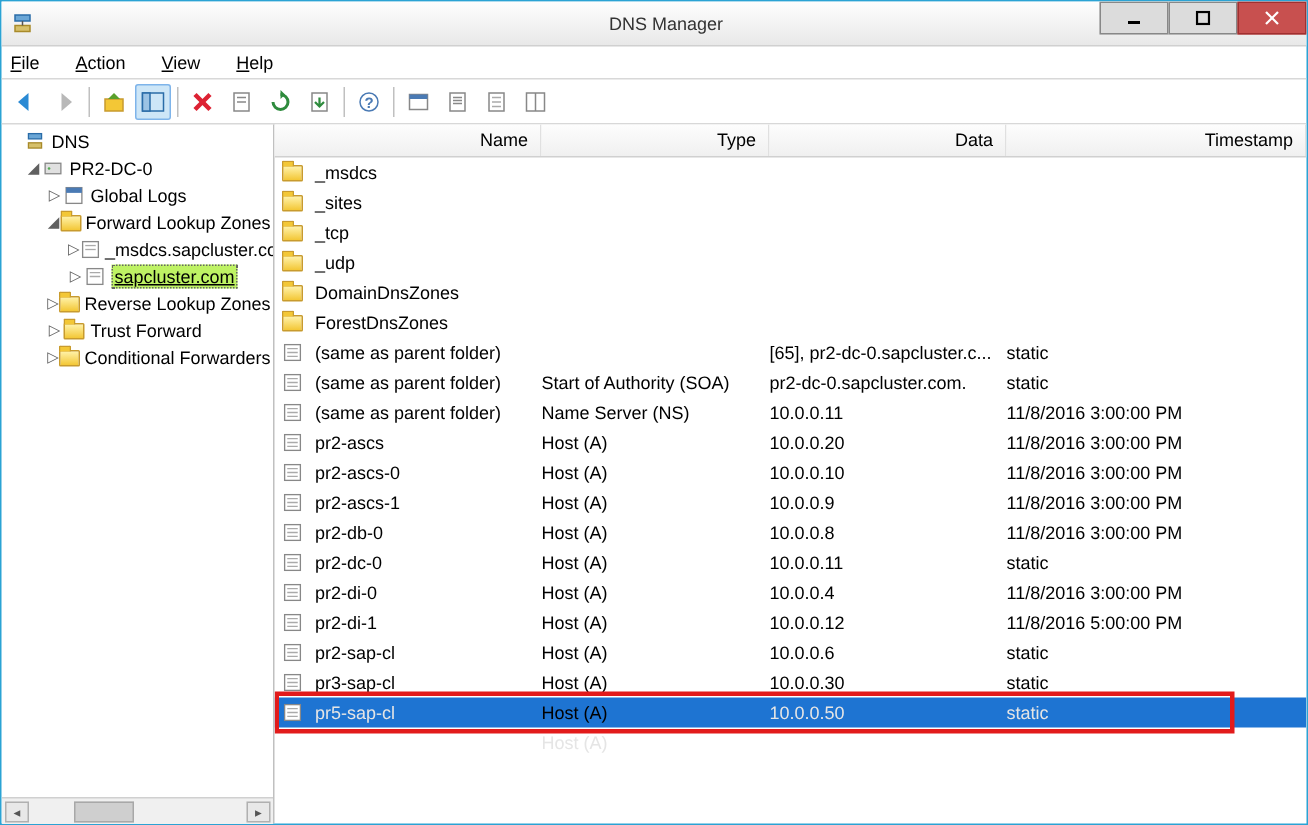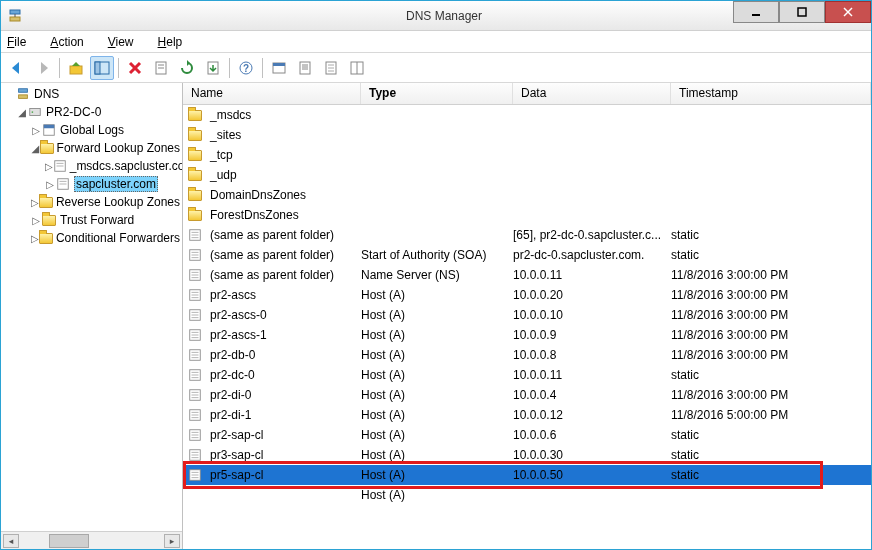--- a/index.html
+++ b/index.html
@@ -37,38 +37,38 @@
   .toolbar { height:30px; display:flex; align-items:center; padding:0 4px; gap:2px; border-bottom:1px solid #d8d8d8;}
   .tool-btn { width:24px; height:24px; display:flex; align-items:center; justify-content:center; border:1px solid transparent; border-radius:2px;}
   .tool-sep { width:1px; height:20px; background:#c0c0c0; margin:0 2px;}
   
   .main { display:flex; height:calc(550px - 30px - 22px - 30px - 2px); }
   .tree-pane { width:182px; border-right:1px solid #c0c0c0; overflow:auto; padding:2px 0 0 2px; position:relative;}
   .list-pane { flex:1; display:flex; flex-direction:column; overflow:hidden; position:relative;}
   
   .tree { white-space:nowrap; }
   .tree-row { display:flex; align-items:center; height:18px; padding:0 2px; }
-  .tree-row.selected .label { background:#7dd3fc; border:1px dotted #666; padding:0 1px;}
+  .tree-row.selected .label { background:#bef264; border:1px dotted #666; padding:0 1px;text-decoration:underline;}
   .twisty { width:10px; display:inline-flex; justify-content:center; color:#606060; font-size:10px; cursor:default;}
   .ticon { width:16px; height:16px; display:inline-flex; align-items:center; justify-content:center; margin-right:3px;}
   .indent-1 { padding-left:14px;} .indent-2 { padding-left:28px;} .indent-3 { padding-left:42px;}
   
   .folder-icon { width:14px; height:11px; background:linear-gradient(#fff2a8,#f3c736); border:1px solid #c89b2e; border-radius:1px; position:relative;}
   .folder-icon.open::before{content:"";position:absolute;left:-1px;top:-4px;width:6px;height:3px;background:#f3c736;border:1px solid #c89b2e;border-bottom:none;border-radius:1px 1px 0 0;}
   
-  .list-header { height:22px; display:flex; border-bottom:1px solid #d0d0d0; background:#fff;}
+  .list-header { height:22px; display:flex; border-bottom:1px solid #d0d0d0; background:#fff;text-align:right;}
   .col-head { padding:3px 8px; border-right:1px solid #e0e0e0; font-size:12px; background:linear-gradient(#fdfdfd,#f0f0f0);}
-  .col-name{width:178px;} .col-type{width:152px;font-weight:bold;} .col-data{width:158px;} .col-ts{flex:1;}
+  .col-name{width:178px;} .col-type{width:152px;} .col-data{width:158px;} .col-ts{flex:1;}
   
   .list-body { flex:1; overflow:auto; position:relative;}
   .row { display:flex; align-items:center; height:20px; padding-left:4px;}
   .row .cell { overflow:hidden; text-overflow:ellipsis; white-space:nowrap; padding-right:6px;}
   .row .c-name{width:174px; display:flex; align-items:center; gap:4px;} 
   .row .c-type{width:152px;margin-top:40px;} .row .c-data{width:158px;} .row .c-ts{flex:1;}
-  .row.selected { background:#1e74d2; color:#000000;}
+  .row.selected { background:#1e74d2; color:#e5e5e5;}
   .highlight-box { position:absolute; border:3px solid #e21b1b; pointer-events:none;}
   
   .tree-scroll { position:absolute; bottom:0; left:0; right:0; height:18px; background:#f0f0f0; border-top:1px solid #d0d0d0; display:flex; align-items:center; justify-content:space-between; padding:0 2px;}
   .tree-scroll .arrow{width:16px;height:14px;border:1px solid #b0b0b0;background:#e8e8e8;display:flex;align-items:center;justify-content:center;font-size:9px;color:#555;}
   .tree-scroll .thumb{flex:0 0 40px;height:14px;background:#cfcfcf;border:1px solid #a8a8a8; margin-left:30px;}
   .tree-scroll .track{flex:1;}
   
   svg { display:block; }
 </style>
 </head>

